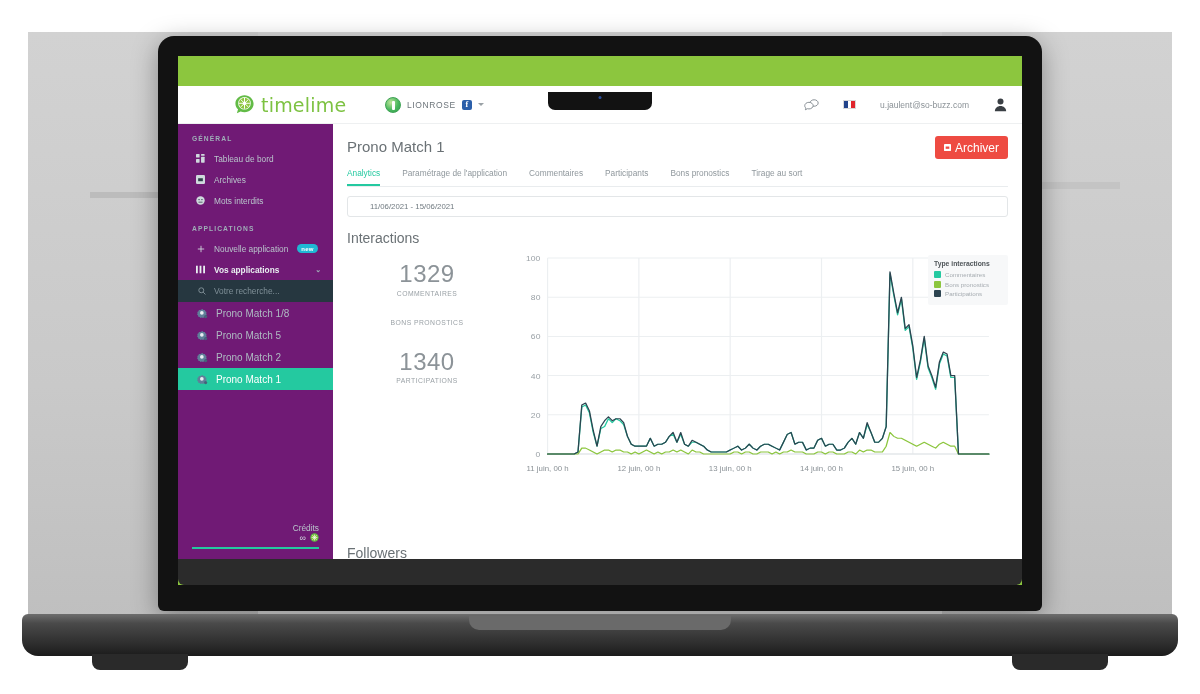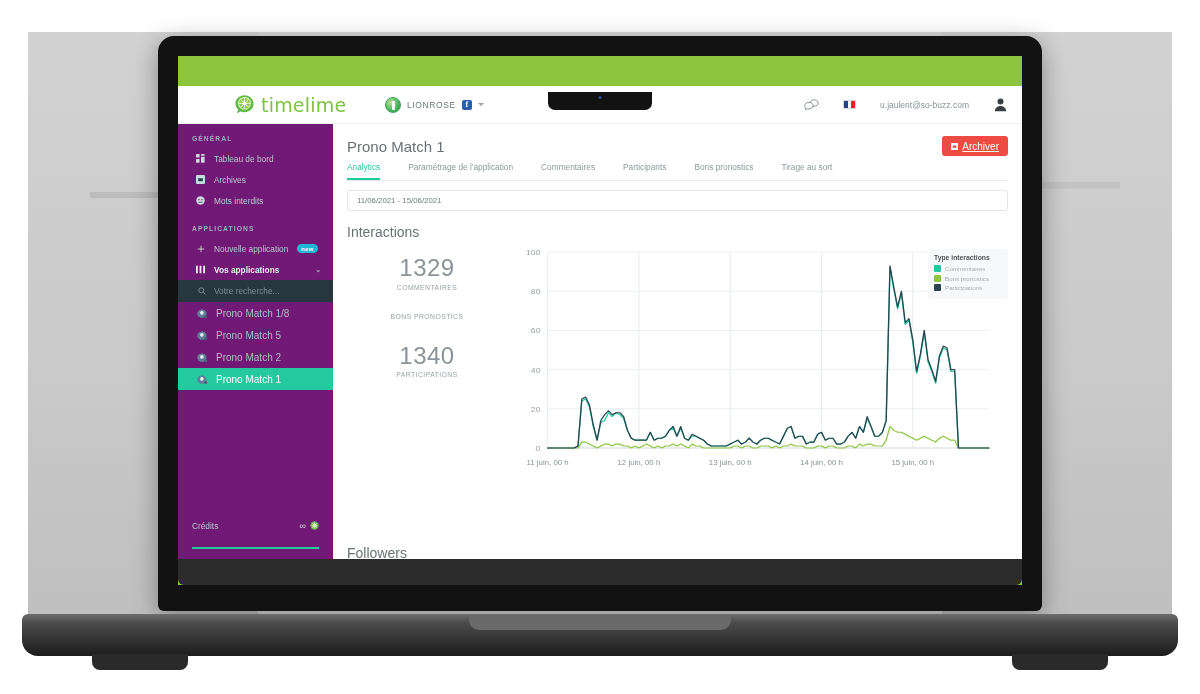--- a/index.html
+++ b/index.html
@@ -130,38 +130,38 @@
   .badge-new{ background:#1fb8d4;color:#fff;font-size:6px;font-weight:700;
     border-radius:7px;padding:1.2px 4px;letter-spacing:.3px;}
   .s-caret{ margin-left:auto; margin-right:12px; color:#9fb0b8; font-size:7px;}
   .search-row{ background:#263740; display:flex;align-items:center;gap:8px;
     padding:6px 0 6px 20px; font-size:8.3px; color:#7f8f97;}
   .app-item{ display:flex;align-items:center;gap:8px;padding:5.5px 0 5.5px 19px;
     font-size:10px;color:#aebbc2;cursor:pointer;}
   .app-item.active{ background:#24c9a0;color:#fff;}
   .gear-ic{width:11px;height:11px;flex:none;}
   .credits{ margin-top:auto; padding:0 14px 10px; }
-  .credits-row{ display:flex;align-items:flex-end;font-size:8.3px;color:#b9c6cc;padding-bottom:16px;}
+  .credits-row{ display:flex;align-items:flex-end;font-size:8.3px;color:#b9c6cc;padding-bottom:4px;flex-direction:column;}
   .credits-val{ margin-left:auto;display:flex;align-items:center;gap:4px;font-size:9px;color:#cfd9dd;}
   .credits-bar{ height:2.5px;background:#24c9a0;width:100%;}
 
   
   .main{ flex:1; background:#fff; padding:14px 14px 0 14px; overflow:hidden; position:relative;}
   .page-title{ font-size:15px;color:#6a7175;font-weight:400; }
   .archive-btn{
     position:absolute; right:14px; top:12px;
-    background:#ee4b42;color:#fff;font-size:10px;border:none;border-radius:3px;
-    padding:4.5px 9px; display:flex;align-items:center;gap:4px;cursor:pointer;text-decoration:underline;
-  }
-  .tabs{ display:flex; gap:28px; margin-top:7px; border-bottom:1px solid #e9ecee;}
+    background:#ee4b42;color:#fff;font-size:12px;border:none;border-radius:3px;
+    padding:4.5px 9px; display:flex;align-items:center;gap:4px;cursor:pointer;
+  }
+  .tabs{ display:flex; gap:22px; margin-top:13px; border-bottom:1px solid #e9ecee;}
   .tab{ font-size:8.3px;color:#8f979c;padding-bottom:6px;cursor:pointer;white-space:nowrap;}
   .tab.active{ color:#24c9a0; border-bottom:2px solid #24c9a0; }
   .daterange{
     margin-top:9px; border:1px solid #e3e6e8; border-radius:3px;
-    padding:5px 9px; font-size:7.8px; color:#707a80; background:#fff;
+    padding:5px 22px; font-size:7.8px; color:#707a80; background:#fff;
   }
   .sec-h{ font-size:14px;color:#6a7175;margin-top:13px;font-weight:400;}
 
   .interactions{ display:flex; margin-top:4px; }
   .stats{ width:160px; flex:none; padding-top:10px;}
   .stat{ text-align:center; margin-bottom:22px;}
   .stat .n{ font-size:24px;color:#8c9398;font-weight:300;letter-spacing:.5px;line-height:1.15;}
   .stat .l{ font-size:6.8px;color:#9aa1a6;letter-spacing:.45px;margin-top:2px;}
 
   .chartbox{ flex:1; position:relative; height:235px; }

